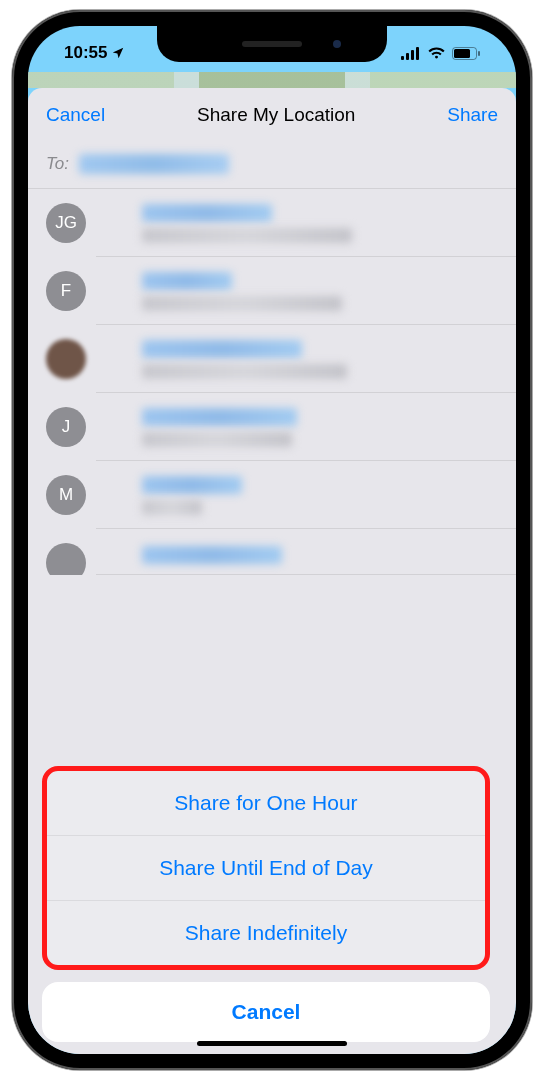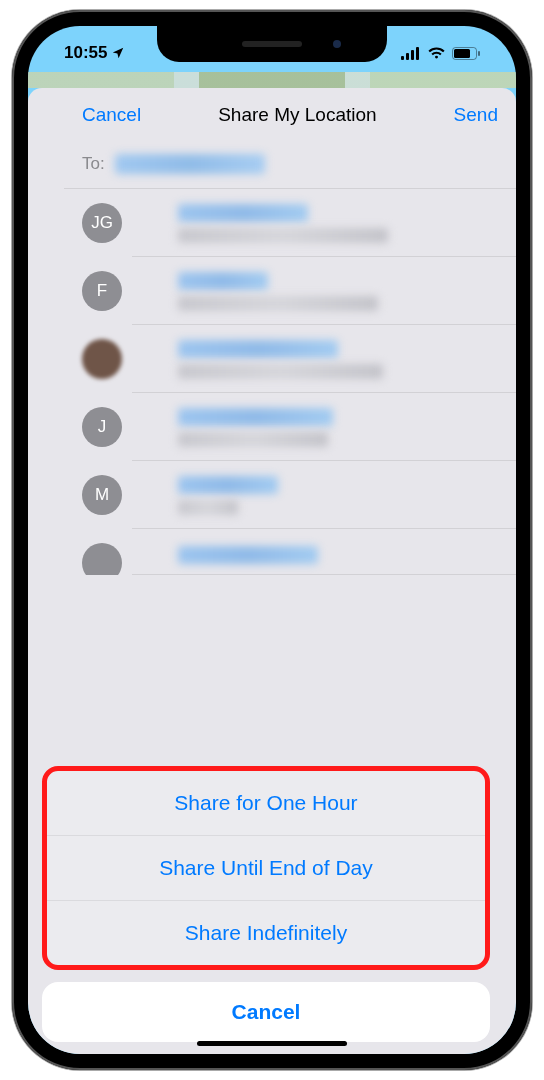--- a/index.html
+++ b/index.html
@@ -79,37 +79,37 @@
       opacity: .85;
     }
     .modal {
       flex: 1;
       background: #e7e6eb;
       border-radius: 14px 14px 0 0;
       display: flex;
       flex-direction: column;
       overflow: hidden;
       position: relative;
-      padding-left: 36px;
     }
     .navbar {
       height: 54px;
       display: flex;
       align-items: center;
       justify-content: space-between;
       padding: 0 18px;
     }
     .nav-btn { color: #007aff; font-size: 19px; }
     .nav-title { font-size: 19px; font-weight: 400; color: #000; }
     .to-row {
       display: flex;
       align-items: center;
       gap: 10px;
       padding: 12px 18px 14px;
       border-bottom: 1px solid rgba(0,0,0,.09);
+      font-style: italic;
     }
     .to-label { color: #8a8a8e; font-size: 17px; }
     .blur-strip {
       flex: 0 0 auto;
       height: 20px;
       border-radius: 3px;
       filter: blur(4px);
       background: linear-gradient(90deg,#a0c8f0,#90bce8,#a7cdf2);
     }
     .list { flex: 1; overflow: hidden; }
@@ -243,21 +243,21 @@
         </svg>
       </div>
     </div>
 
     <div class="map-hint"></div>
 
     <div class="modal">
       <div class="navbar">
         <span class="nav-btn">Cancel</span>
         <span class="nav-title">Share My Location</span>
-        <span class="nav-btn">Send</span>
+        <span class="nav-btn">Share</span>
       </div>
 
       <div class="to-row">
         <span class="to-label">To:</span>
         <span class="blur-strip" style="width:150px"></span>
       </div>
 
       <div class="list" id="contacts">
           <div class="row">
             <div class="avatar">JG</div>

